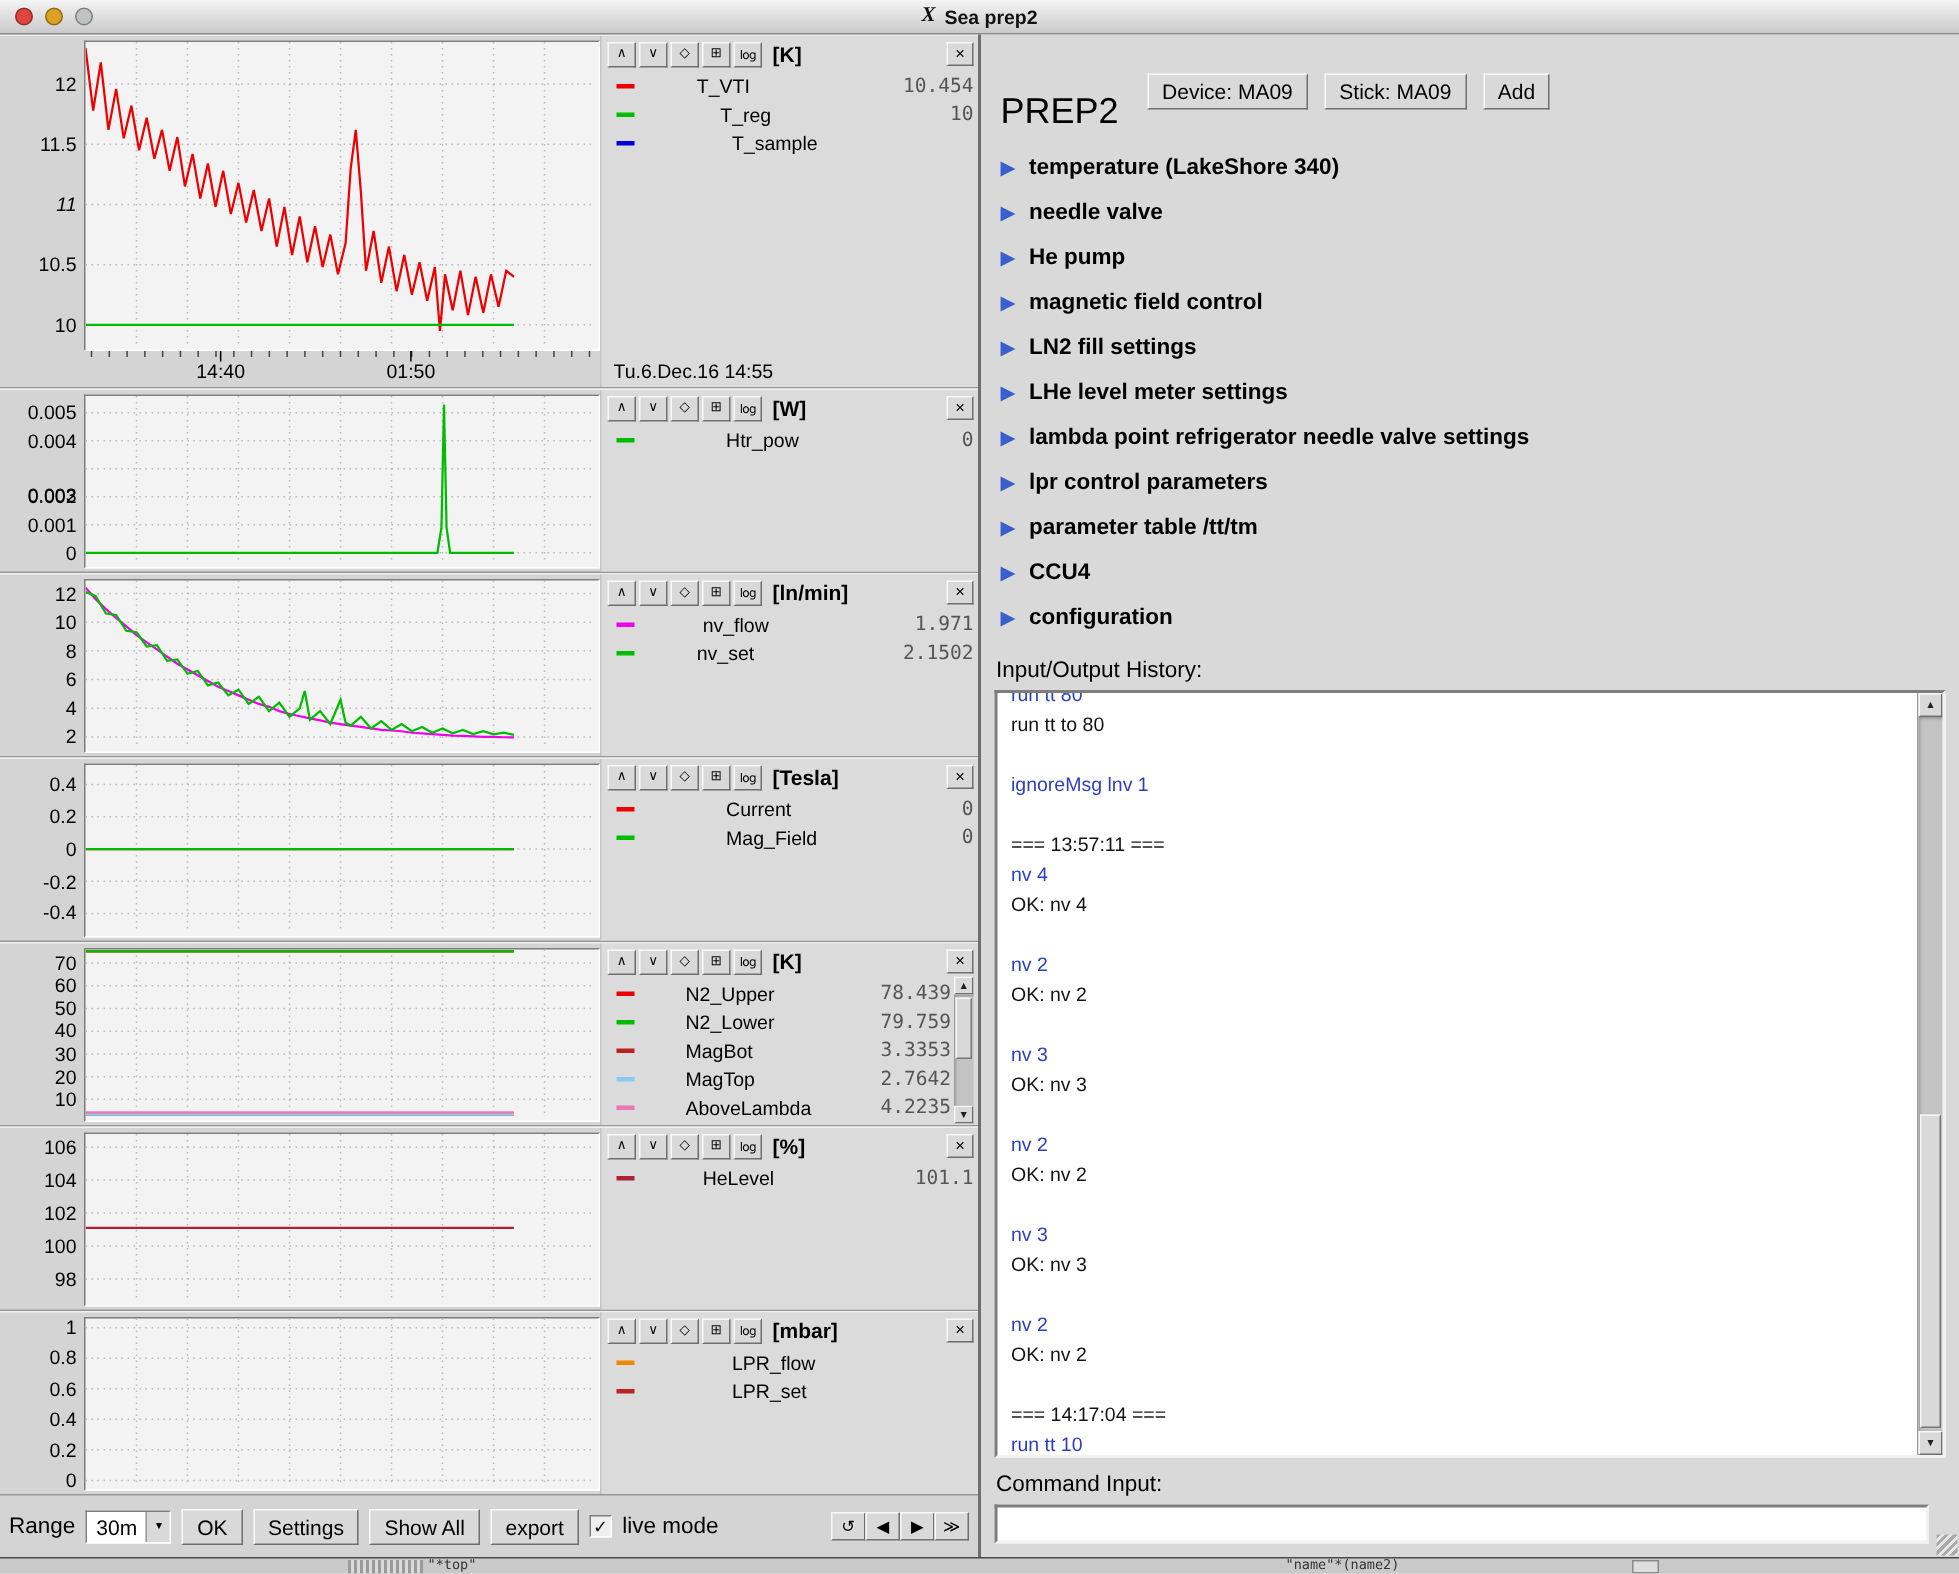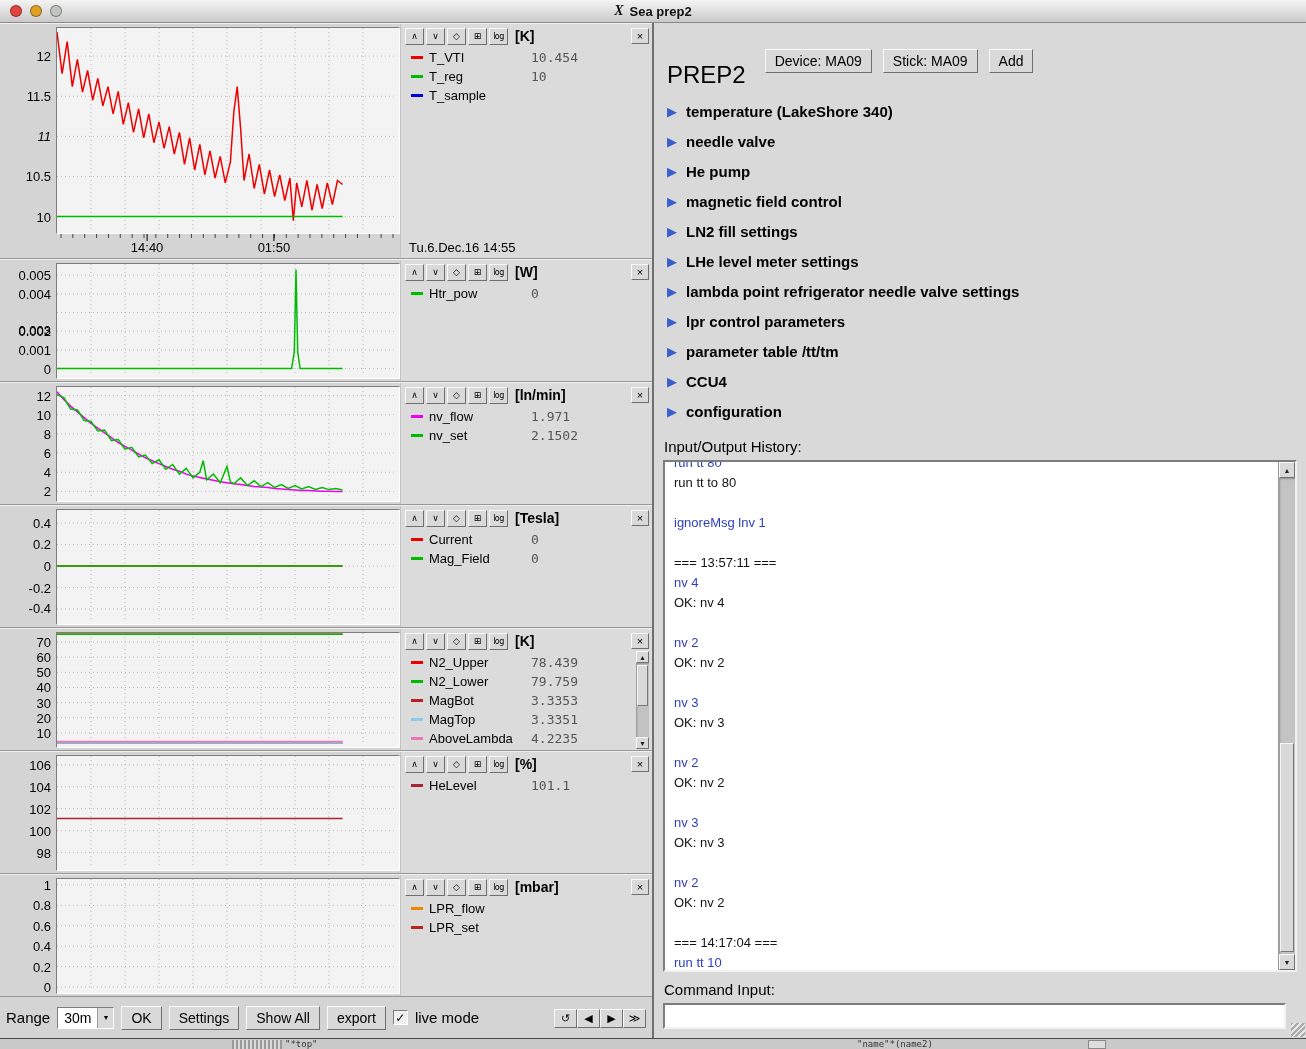--- a/index.html
+++ b/index.html
@@ -37,21 +37,21 @@
   .side-header { display:flex; align-items:center; gap:2px; flex:0 0 20px; }
   .hbtn { width:19px; height:17px; font-size:9px; line-height:15px; padding:0; text-align:center;
           background:#d9d9d9; border:1px solid; border-color:#f9f9f9 #6f6f6f #6f6f6f #f9f9f9; cursor:default;
           font-family:"DejaVu Sans", sans-serif; }
   .hbtn.loggy { font-size:8px; letter-spacing:-0.5px; }
   .unit { font-weight:bold; font-size:14px; margin-left:5px; white-space:nowrap; }
   .closebtn { margin-left:auto; width:18px; height:16px; font-size:11px; line-height:13px; padding:0; text-align:center;
               background:#d9d9d9; border:1px solid; border-color:#f9f9f9 #6f6f6f #6f6f6f #f9f9f9; }
   .side-body { flex:1; display:flex; min-height:0; overflow:hidden; }
   .legend { flex:1; padding-top:2px; overflow:hidden; }
-  .lrow { display:flex; align-items:center; height:19px; gap:6px; padding-left:6px; }
+  .lrow { display:flex; align-items:center; height:19px; gap:6px; padding-left:6px;justify-content:space-between; }
   .dash { width:12px; height:3px; flex:0 0 12px; }
   .lname { font-size:13px; flex:0 0 96px; white-space:nowrap; }
   .lval { font-family:"DejaVu Sans Mono", monospace; font-size:13px; color:#555; white-space:nowrap; }
   .timestamp { display:none; font-size:13px; padding:3px 0 2px 4px; white-space:nowrap; }
 
   
   .vscroll { flex:0 0 17px; display:flex; flex-direction:column; background:#cdcdcd; border-left:1px solid #9a9a9a; }
   .legend-scroll { display:none; flex:0 0 13px; flex-direction:column; background:#cdcdcd; margin-left:2px; }
   .varrow { flex:0 0 16px; background:#d9d9d9; border:1px solid; border-color:#f9f9f9 #6f6f6f #6f6f6f #f9f9f9;
             font-size:7px; display:flex; align-items:center; justify-content:center; color:#222; }
@@ -485,21 +485,21 @@
                   <span class="lval">79.759</span>
                 </div>
                 <div class="lrow">
                   <span class="dash" style="background: rgb(187, 34, 34);"></span>
                   <span class="lname">MagBot</span>
                   <span class="lval">3.3353</span>
                 </div>
                 <div class="lrow">
                   <span class="dash" style="background: rgb(136, 204, 238);"></span>
                   <span class="lname">MagTop</span>
-                  <span class="lval">3.3351</span>
+                  <span class="lval">2.7642</span>
                 </div>
                 <div class="lrow">
                   <span class="dash" style="background: rgb(232, 120, 184);"></span>
                   <span class="lname">AboveLambda</span>
                   <span class="lval">4.2235</span>
                 </div>
               </div>
         <div class="legend-scroll" style="display: flex;">
           <div class="varrow">▲</div>
           <div class="vtrough">

